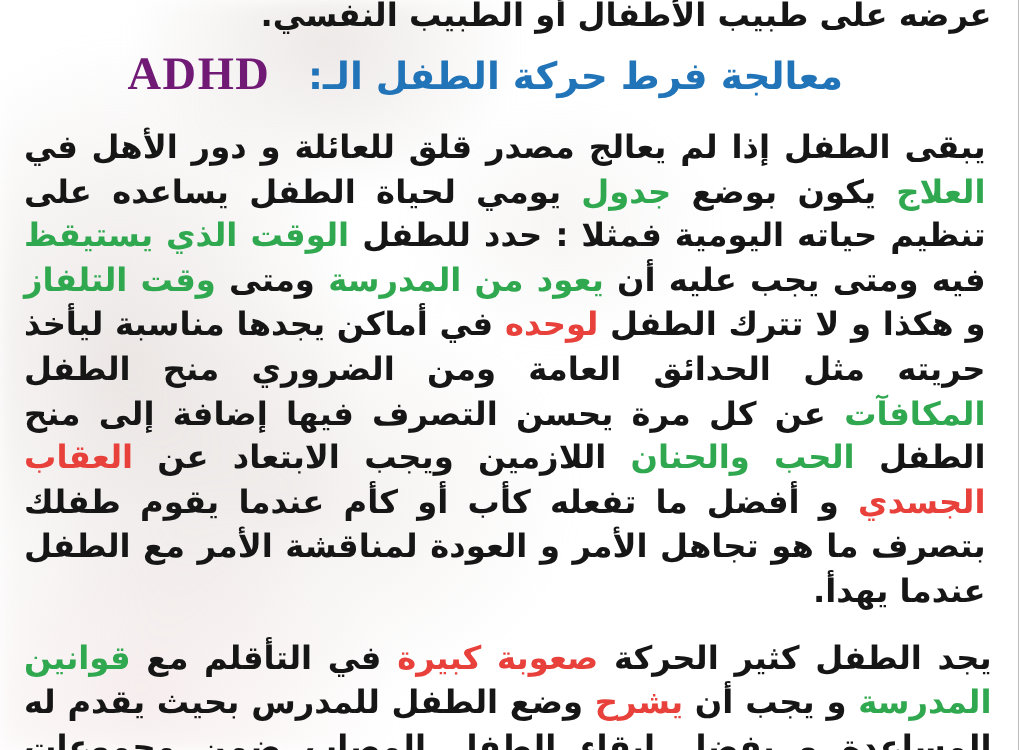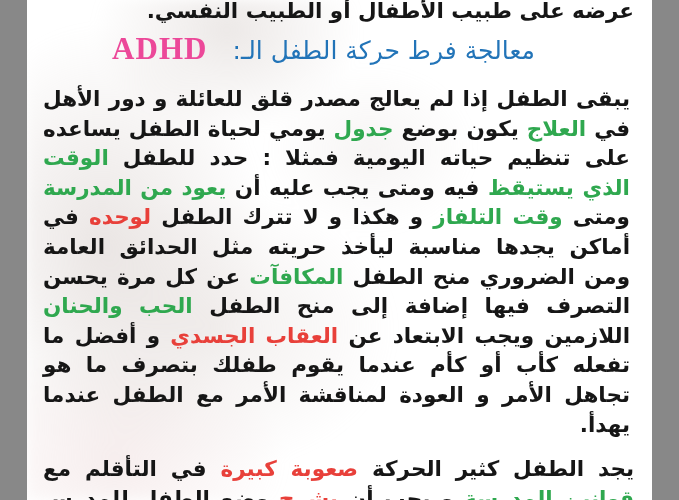--- a/index.html
+++ b/index.html
@@ -1,18 +1,18 @@
 <!DOCTYPE html>
 <html lang="ar"><head>
 <meta charset="utf-8">
 <style>
   html, body { margin: 0; padding: 0; background: #888; }
   .frame {
     position: relative;
-    width: 625px;
+    width: 679px;
     height: 500px;
     margin: 0 auto;
     background: #ffffff;
     overflow: hidden;
     font-family: "DejaVu Sans", sans-serif;
   }
   
   .watermark {
     position: absolute;
     inset: 0;
@@ -38,21 +38,21 @@
     text-align: right;
   }
   .title {
     margin: 2px 30px 0 0;
     text-align: center;
     line-height: 42px;
     white-space: nowrap;
   }
   .title-ar {
     font-size: 25px;
-    font-weight: normal;
+    font-weight: bold;
     margin-left: 20px;
   }
   .title-latin {
     font-family: "Liberation Serif", "DejaVu Serif", serif;
     font-size: 31px;
     font-weight: bold;
     letter-spacing: 1px;
   }
   .para {
     font-size: 21.5px;
@@ -74,21 +74,21 @@
 <body>
 
 <div class="frame">
   <div class="watermark"></div>
   <div class="content">
 
     <p class="intro-line" style="color: rgb(22, 22, 22);">عرضه على طبيب الأطفال أو الطبيب النفسي.</p>
 
     <div class="title">
       <span class="title-ar" style="color: rgb(34, 116, 184);">معالجة فرط حركة الطفل الـ:</span>
-      <span class="title-latin" dir="ltr" style="color: #ec4899;">ADHD</span>
+      <span class="title-latin" dir="ltr" style="color: #701a75;">ADHD</span>
     </div>
 
     <p class="para para-1" style="color: rgb(22, 22, 22);"><span style="color: rgb(22, 22, 22);">يبقى الطفل إذا لم يعالج مصدر قلق للعائلة و دور الأهل في </span><span style="color: rgb(47, 168, 79);">العلاج</span><span style="color: rgb(22, 22, 22);"> يكون بوضع </span><span style="color: rgb(47, 168, 79);">جدول</span><span style="color: rgb(22, 22, 22);"> يومي لحياة الطفل يساعده على تنظيم حياته اليومية فمثلا : حدد للطفل </span><span style="color: rgb(47, 168, 79);">الوقت الذي يستيقظ</span><span style="color: rgb(22, 22, 22);"> فيه ومتى يجب عليه أن </span><span style="color: rgb(47, 168, 79);">يعود من المدرسة</span><span style="color: rgb(22, 22, 22);"> ومتى </span><span style="color: rgb(47, 168, 79);">وقت التلفاز</span><span style="color: rgb(22, 22, 22);"> و هكذا و لا تترك الطفل </span><span style="color: rgb(232, 64, 58);">لوحده</span><span style="color: rgb(22, 22, 22);"> في أماكن يجدها مناسبة ليأخذ حريته مثل الحدائق العامة ومن الضروري منح الطفل </span><span style="color: rgb(47, 168, 79);">المكافآت</span><span style="color: rgb(22, 22, 22);"> عن كل مرة يحسن التصرف فيها إضافة إلى منح الطفل </span><span style="color: rgb(47, 168, 79);">الحب والحنان</span><span style="color: rgb(22, 22, 22);"> اللازمين ويجب الابتعاد عن </span><span style="color: rgb(232, 64, 58);">العقاب الجسدي</span><span style="color: rgb(22, 22, 22);"> و أفضل ما تفعله كأب أو كأم عندما يقوم طفلك بتصرف ما هو تجاهل الأمر و العودة لمناقشة الأمر مع الطفل عندما يهدأ.</span></p>
 
 
     <p class="para para-2" style="color: rgb(22, 22, 22);"><span style="color: rgb(22, 22, 22);">يجد الطفل كثير الحركة </span><span style="color: rgb(232, 64, 58);">صعوبة كبيرة</span><span style="color: rgb(22, 22, 22);"> في التأقلم مع </span><span style="color: rgb(47, 168, 79);">قوانين المدرسة</span><span style="color: rgb(22, 22, 22);"> و يجب أن </span><span style="color: rgb(232, 64, 58);">يشرح</span><span style="color: rgb(22, 22, 22);"> وضع الطفل للمدرس بحيث يقدم له المساعدة و يفضل إبقاء الطفل المصاب ضمن مجموعات صغيرة من الطلاب و ليس ضمن أعداد كبيرة و تفيد كثيرا أن نشغل الطفل المصاب بكثرة الحركة وقت الانتقال</span></p>
 
   </div>
 </div>
 

